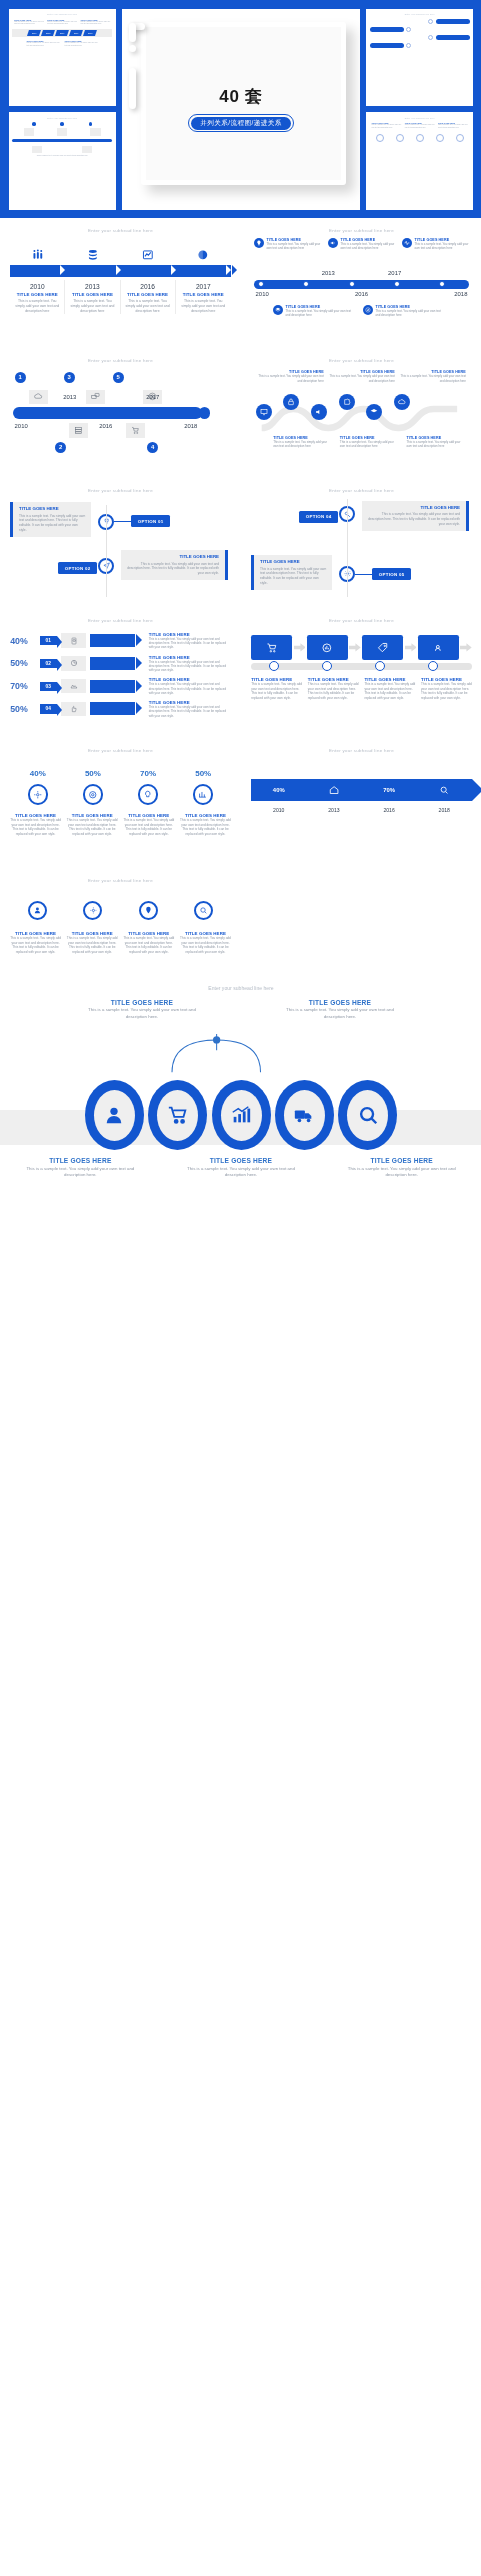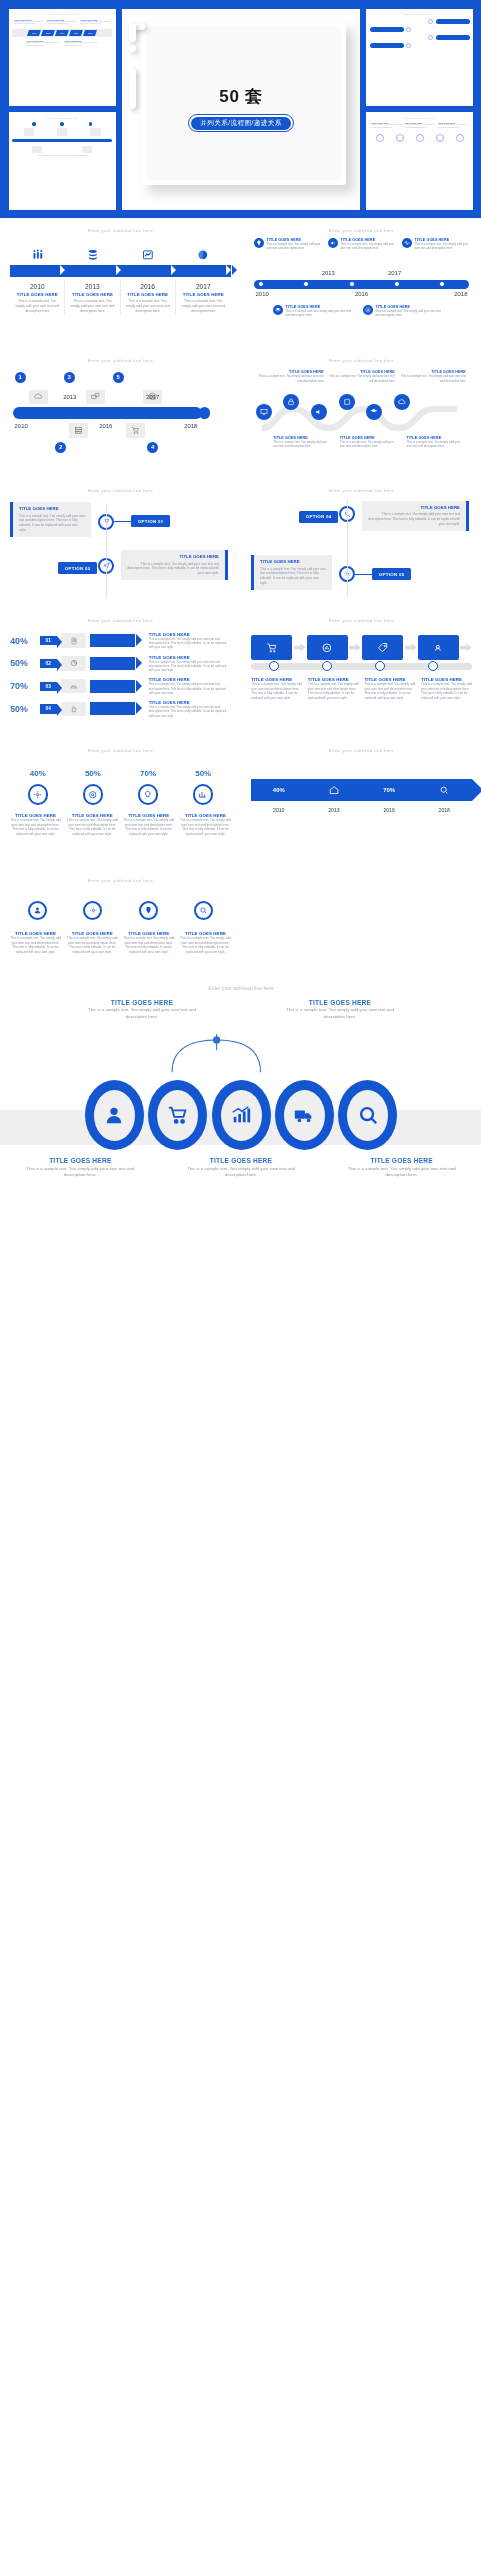--- a/index.html
+++ b/index.html
@@ -240,21 +240,21 @@
 
       <div class="hero">
         <div class="hero-inner"></div>
         <div class="hero-bracket">
           <i class="br1"></i>
             <i class="br2"></i>
             <i class="br3"></i>
             <i class="br4"></i>
         </div>
         <div class="hero-text">
-          <div class="h-30">50 套</div>
+          <div class="h-30">40 套</div>
           <div class="h-badge-wrap">
             <div class="h-badge-outer">
               <div class="h-badge">并列关系/流程图/递进关系</div>
             </div>
           </div>
         </div>
       </div>
 
       <div class="side-col">
         <div class="thumb">

